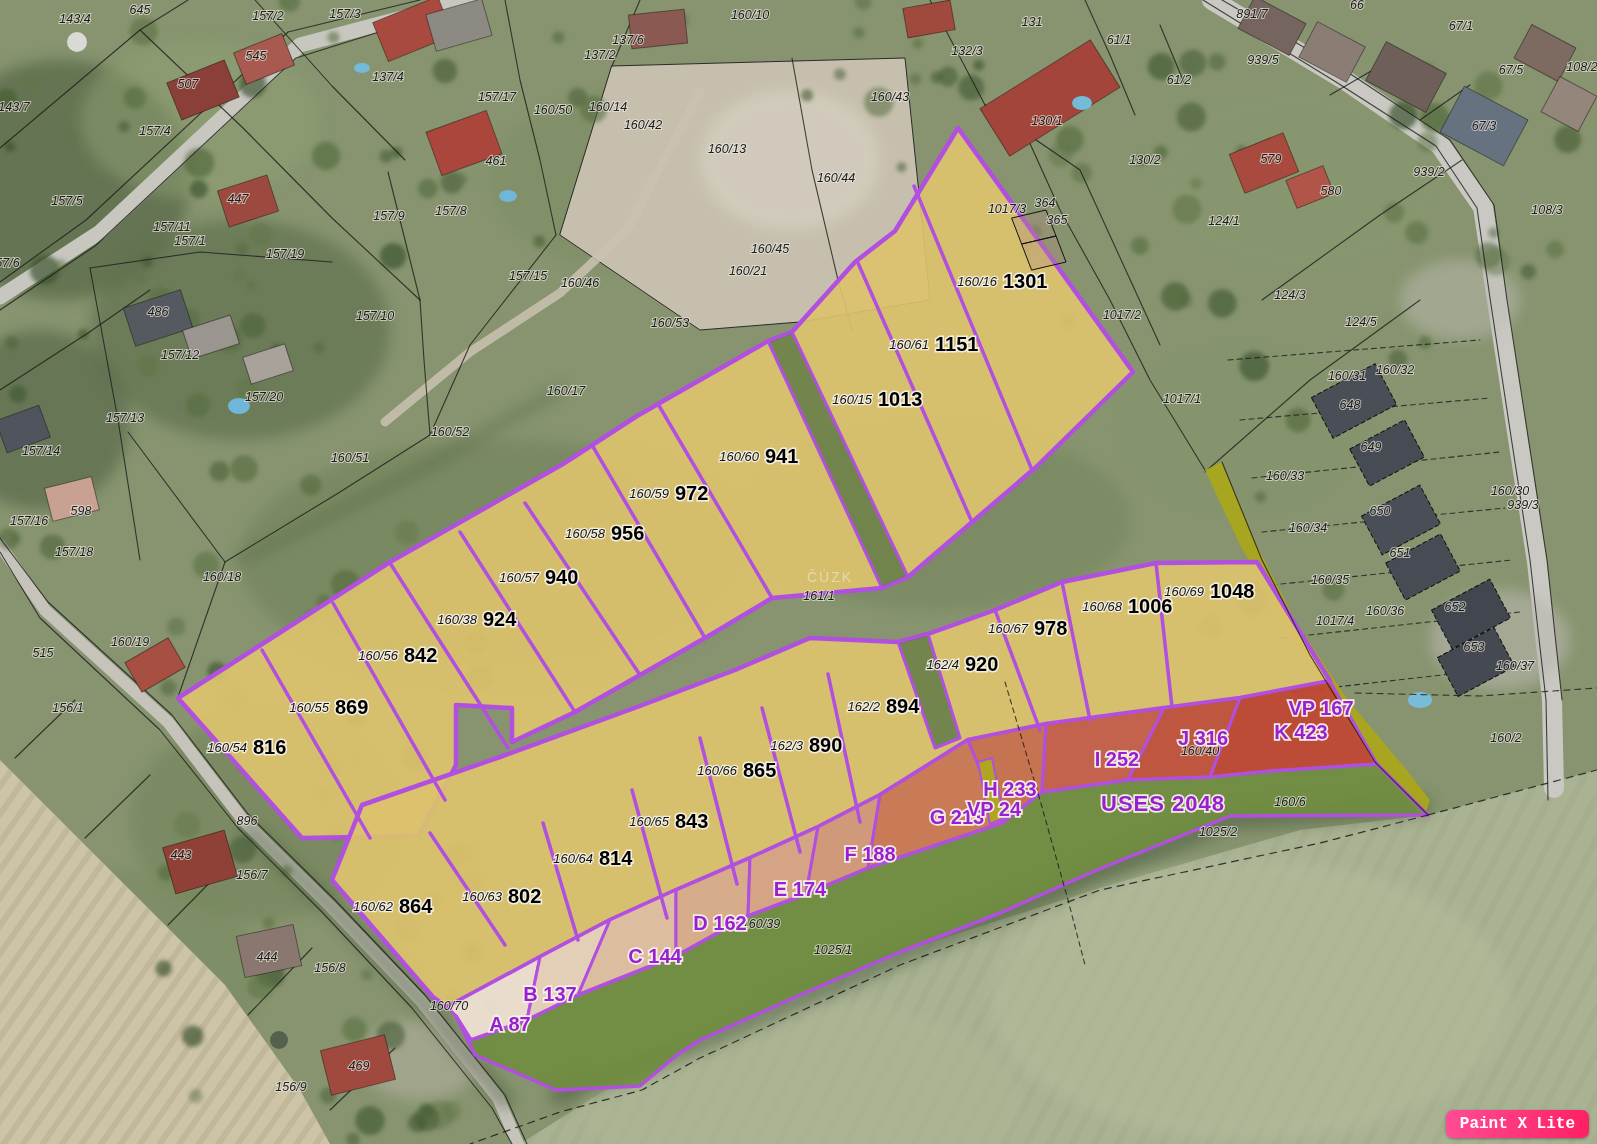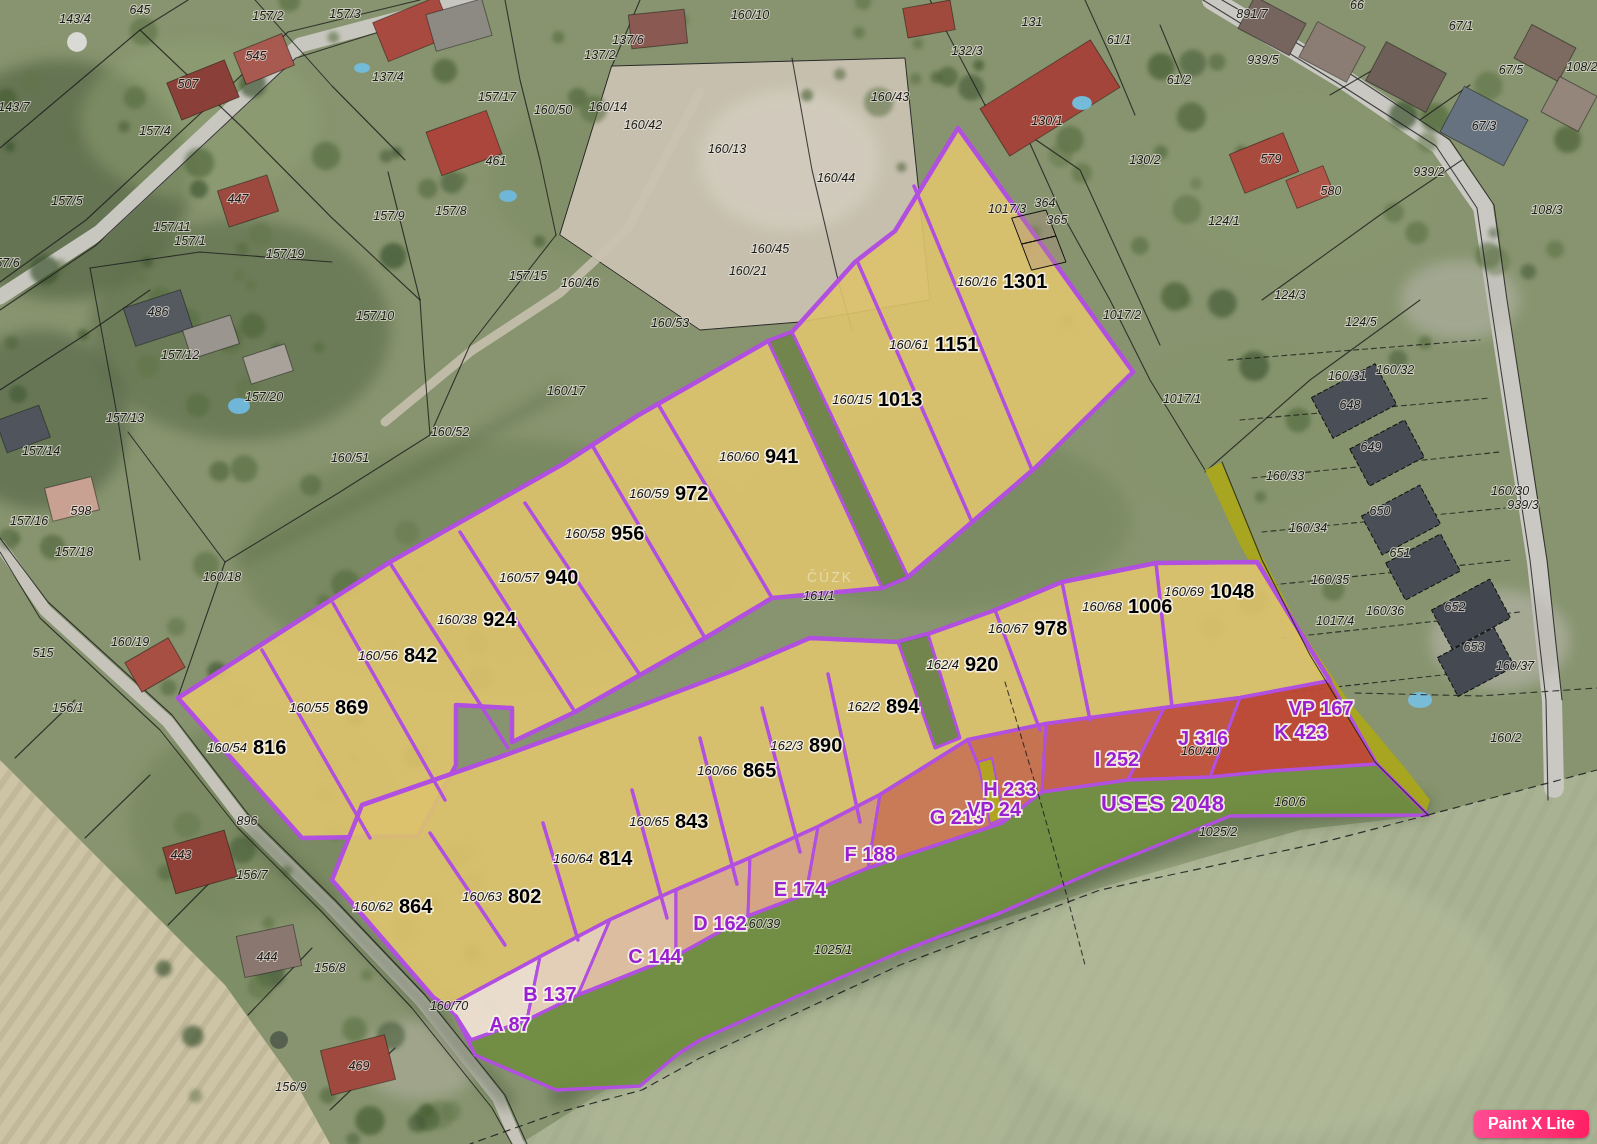--- a/index.html
+++ b/index.html
@@ -7,21 +7,21 @@
   svg{position:absolute;left:0;top:0;}
   text{font-family:"Liberation Sans",sans-serif;}
   .cad{font-size:12.5px;font-style:italic;fill:#1b1b1b;paint-order:stroke;stroke:rgba(236,234,224,0.65);stroke-width:2px;}
   .pcode{font-size:13px;font-style:italic;fill:#111;paint-order:stroke;stroke:rgba(245,242,232,0.9);stroke-width:2.6px;}
   .pnum{font-size:20px;font-weight:bold;fill:#000;paint-order:stroke;stroke:rgba(245,242,232,0.92);stroke-width:3.2px;}
   .zone{font-size:20px;font-weight:bold;fill:#9a1fd1;paint-order:stroke;stroke:rgba(245,242,235,0.95);stroke-width:3.4px;}
   .zone.big{font-size:22px;letter-spacing:1px;}
   .faint{font-size:14px;fill:rgba(255,255,255,0.42);letter-spacing:2px;}
   #watermark{position:absolute;right:8px;bottom:6px;padding:5px 14px;border-radius:7px;
     background:linear-gradient(100deg,#ff4d94,#ff1f63);color:#fff;font-weight:bold;font-size:16px;
-    font-family:Liberation Sans, sans-serif;box-shadow:0 1px 3px rgba(0,0,0,0.35);}
+    font-family:Liberation Mono, monospace;box-shadow:0 1px 3px rgba(0,0,0,0.35);}
 </style>
 </head>
 <body>
 
 <div id="viewport">
   <svg id="map-svg" xmlns="http://www.w3.org/2000/svg" width="1597" height="1144" viewBox="0 0 1597 1144">
     <defs>
       <filter id="soft" x="-40%" y="-40%" width="180%" height="180%">
           <feGaussianBlur stdDeviation="7"></feGaussianBlur>
         </filter>

